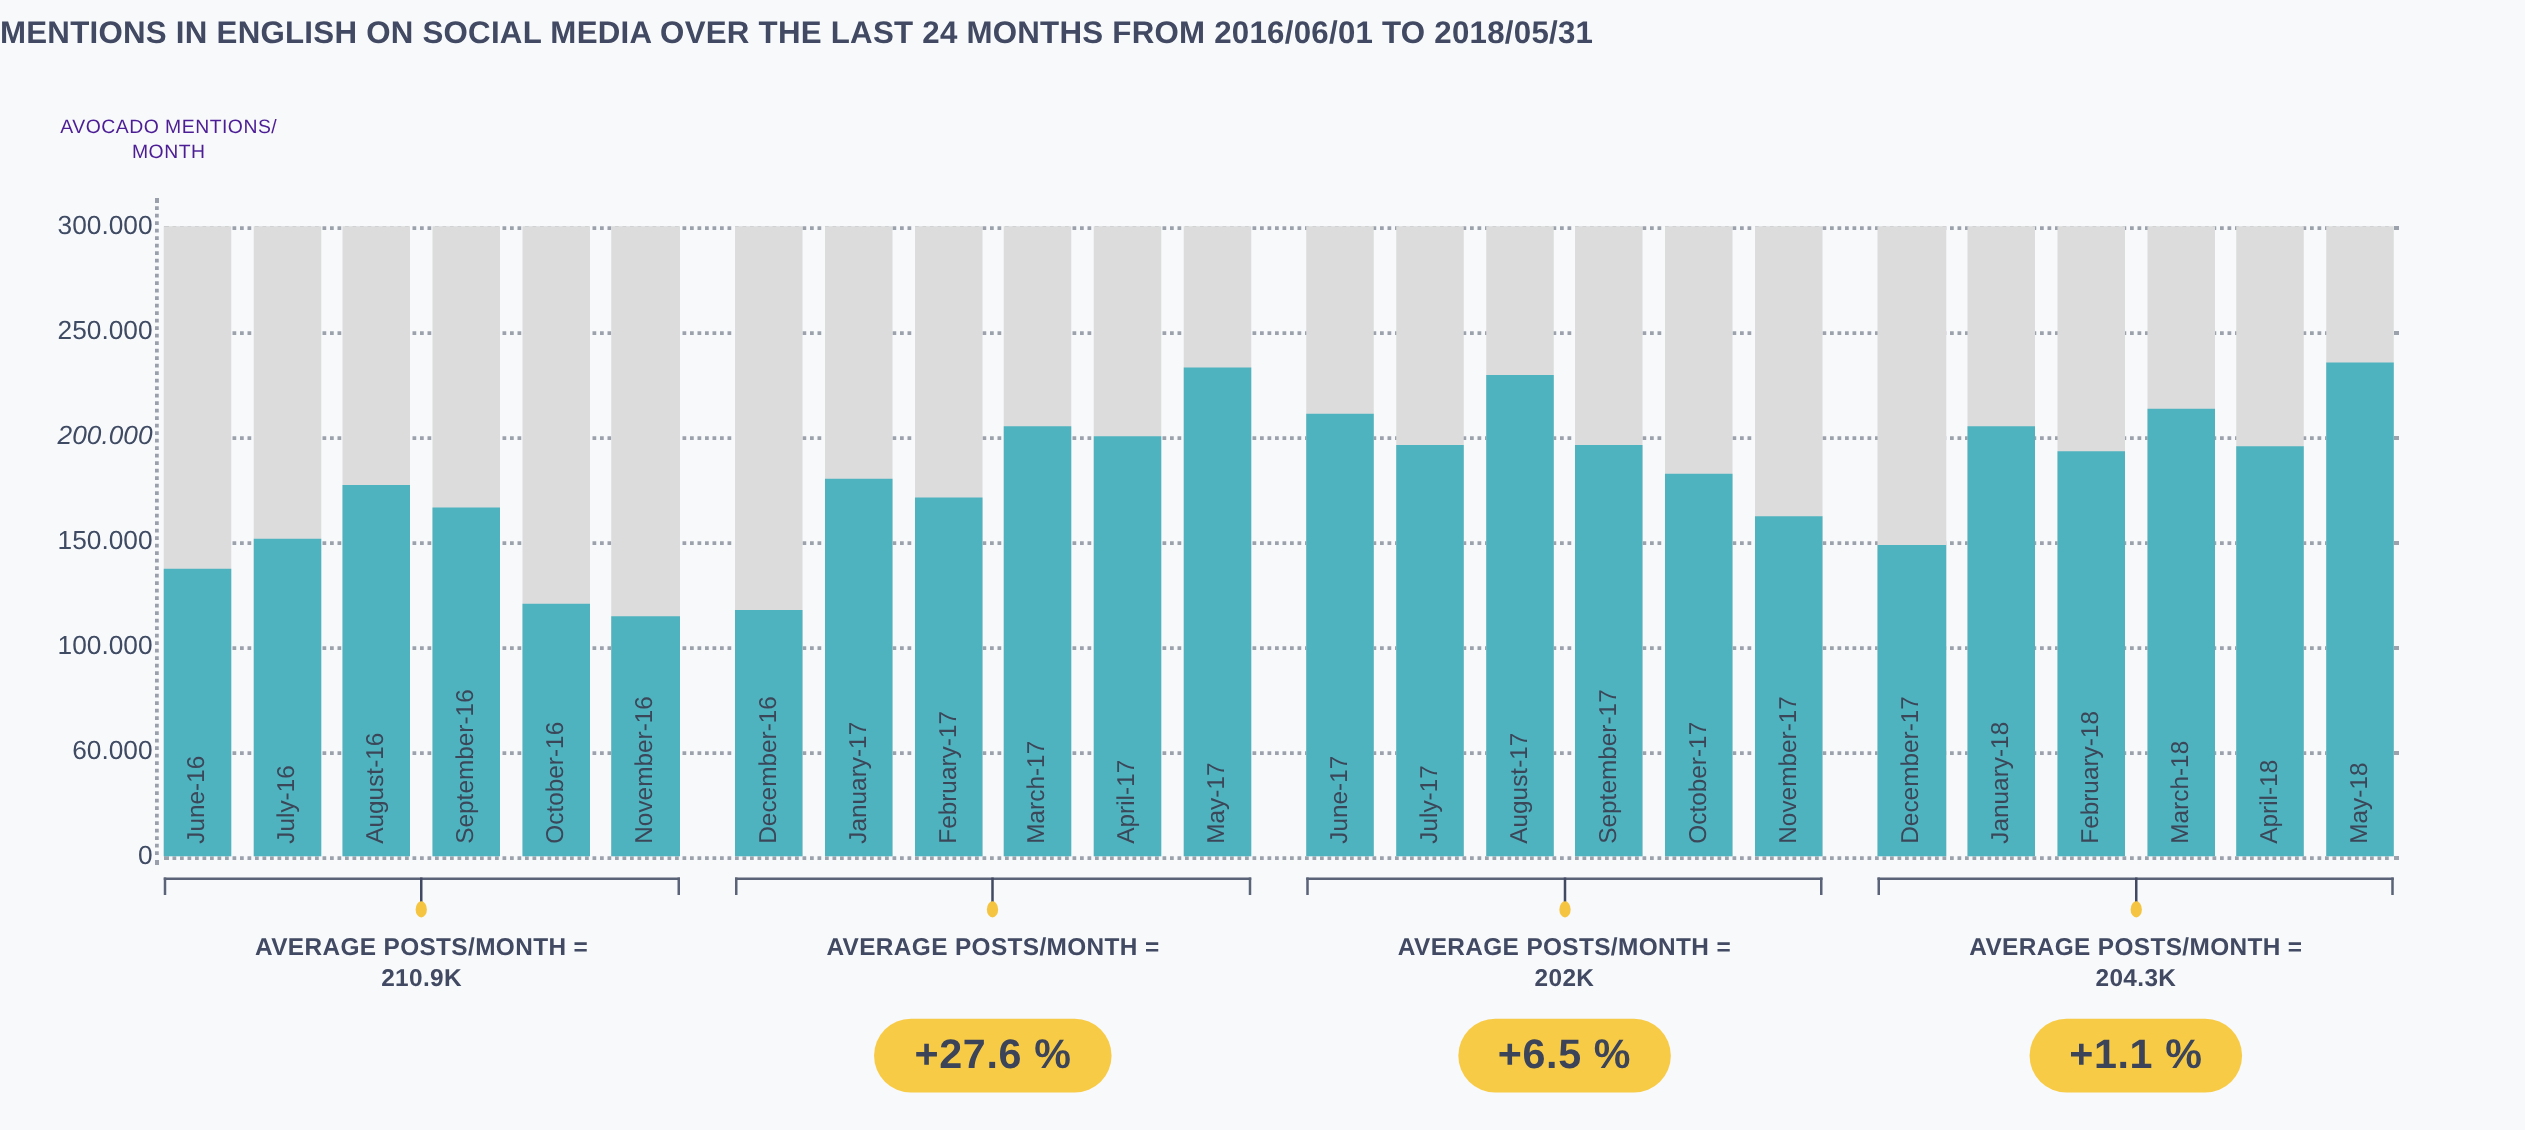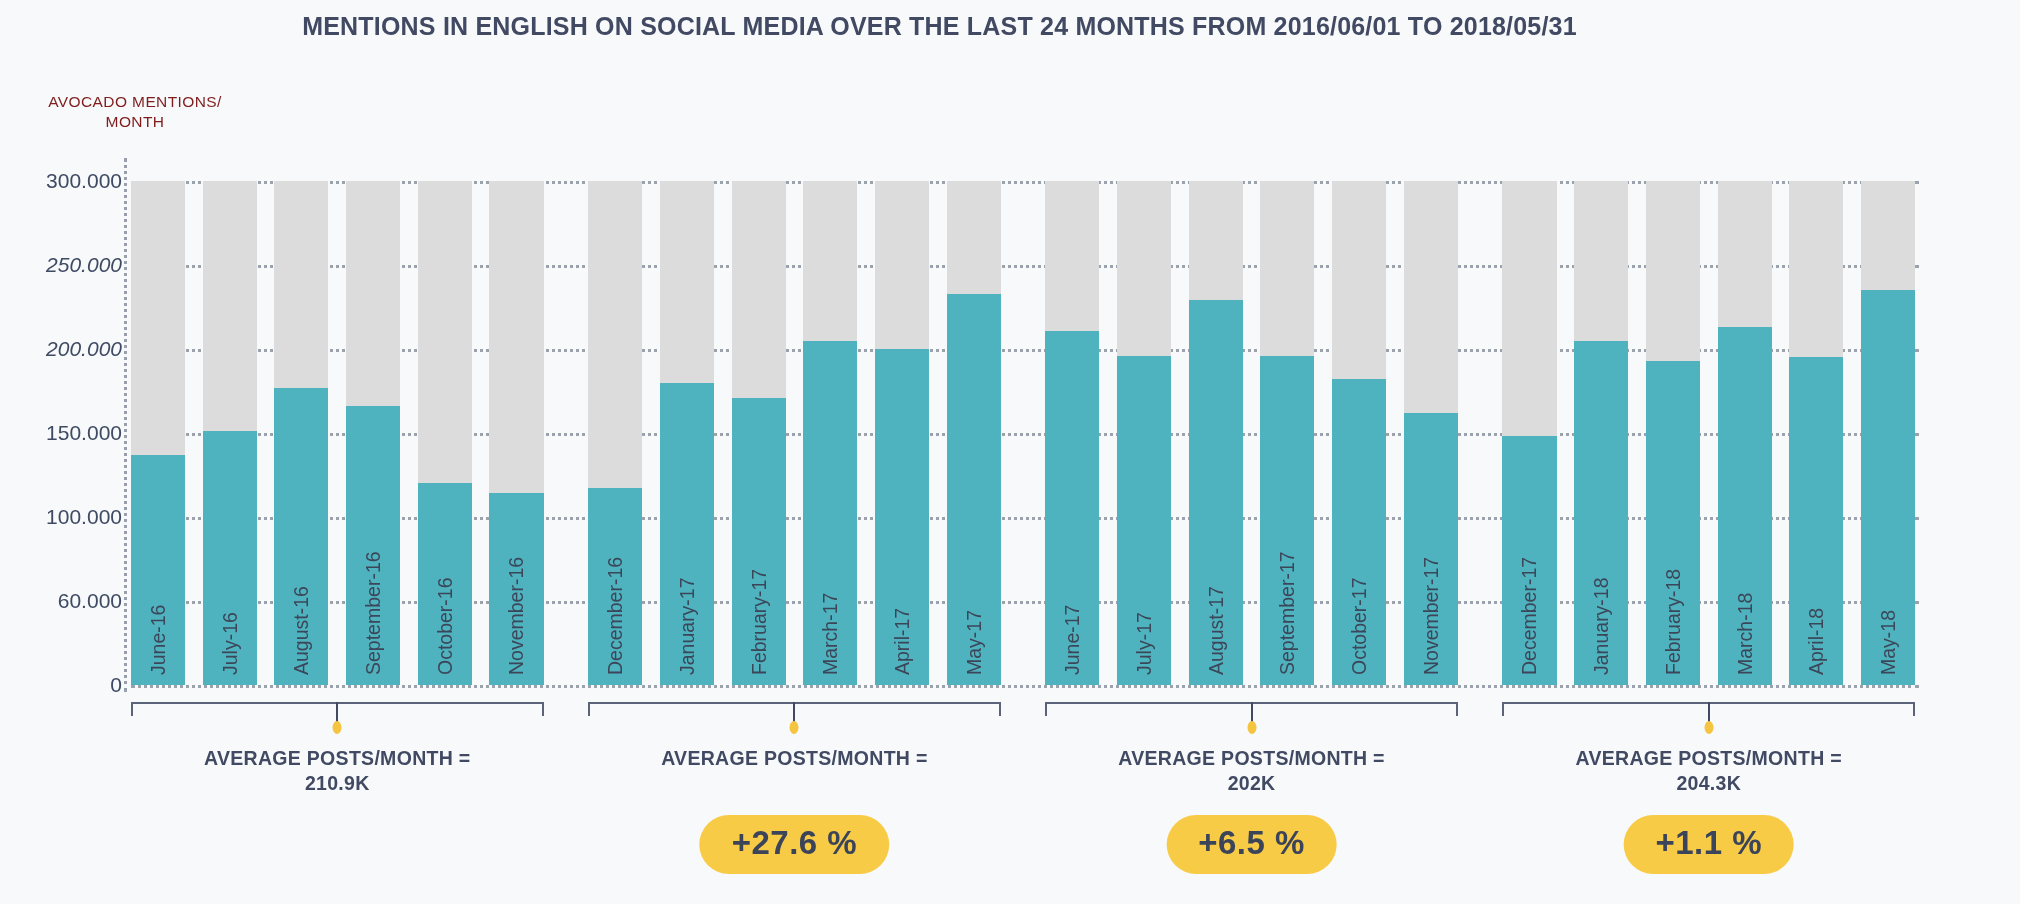--- a/index.html
+++ b/index.html
@@ -16,38 +16,38 @@
     height: 904px;
     background: #f7f9fb;
   }
 
   
   .chart-title {
     position: absolute;
     top: 12px;
     left: 0;
     width: 1879px;
-    text-align: center;
+    text-align: left;
     font-size: 25px;
     font-weight: bold;
     letter-spacing: 0.2px;
     color: #414a62;
     font-family: "Liberation Sans", sans-serif;
   }
 
   
   .y-axis-title {
     position: absolute;
     left: 30px;
     top: 92px;
     width: 210px;
     text-align: center;
     font-size: 15.5px;
     line-height: 20px;
-    color: #7f1d1d;
+    color: #4c1d95;
     letter-spacing: 0.4px;
     white-space: pre-line;
   }
 
   
   
   #plot {
     position: absolute;
     left: 131px;
     top: 181px;
@@ -196,21 +196,21 @@
 
   <div class="chart-title">MENTIONS IN ENGLISH ON SOCIAL MEDIA OVER THE LAST 24 MONTHS FROM 2016/06/01 TO 2018/05/31</div>
 
   <div class="y-axis-title">AVOCADO MENTIONS/
 MONTH</div>
 
   <div class="v-axis"></div>
 
   <div class="y-labels" id="y-labels">
       <div class="y-label" style="top: 181px;">300.000</div>
-      <div class="y-label" style="top: 265px; font-style: italic;">250.000</div>
+      <div class="y-label" style="top: 265px;">250.000</div>
       <div class="y-label" style="top: 349px; font-style: italic;">200.000</div>
       <div class="y-label" style="top: 433px;">150.000</div>
       <div class="y-label" style="top: 517px;">100.000</div>
       <div class="y-label" style="top: 601px;">60.000</div>
       <div class="y-label" style="top: 685px;">0</div>
     </div>
 
   <div id="plot">
     <div id="gridlines">
         <div class="gridline" style="top: 0px;"></div>

